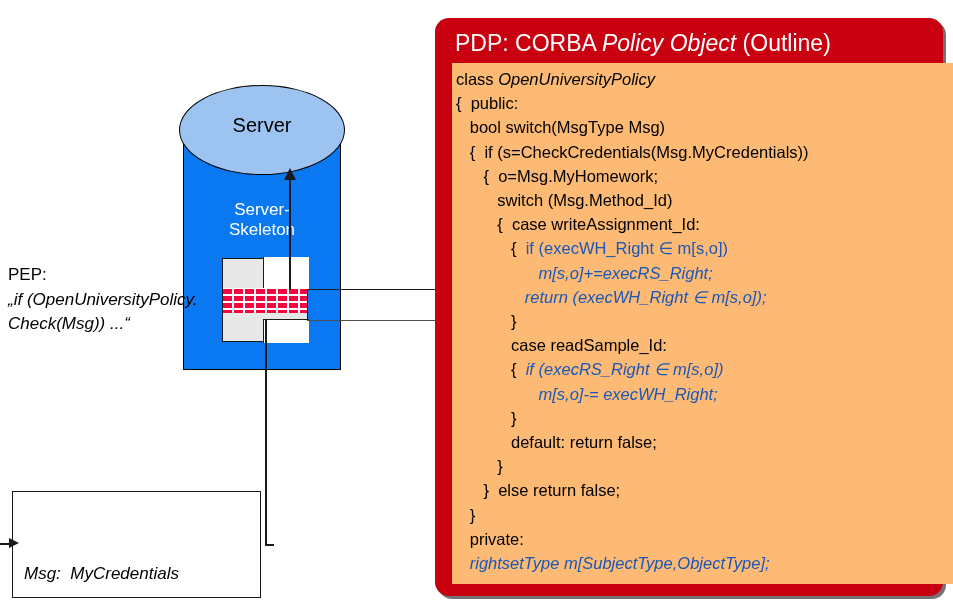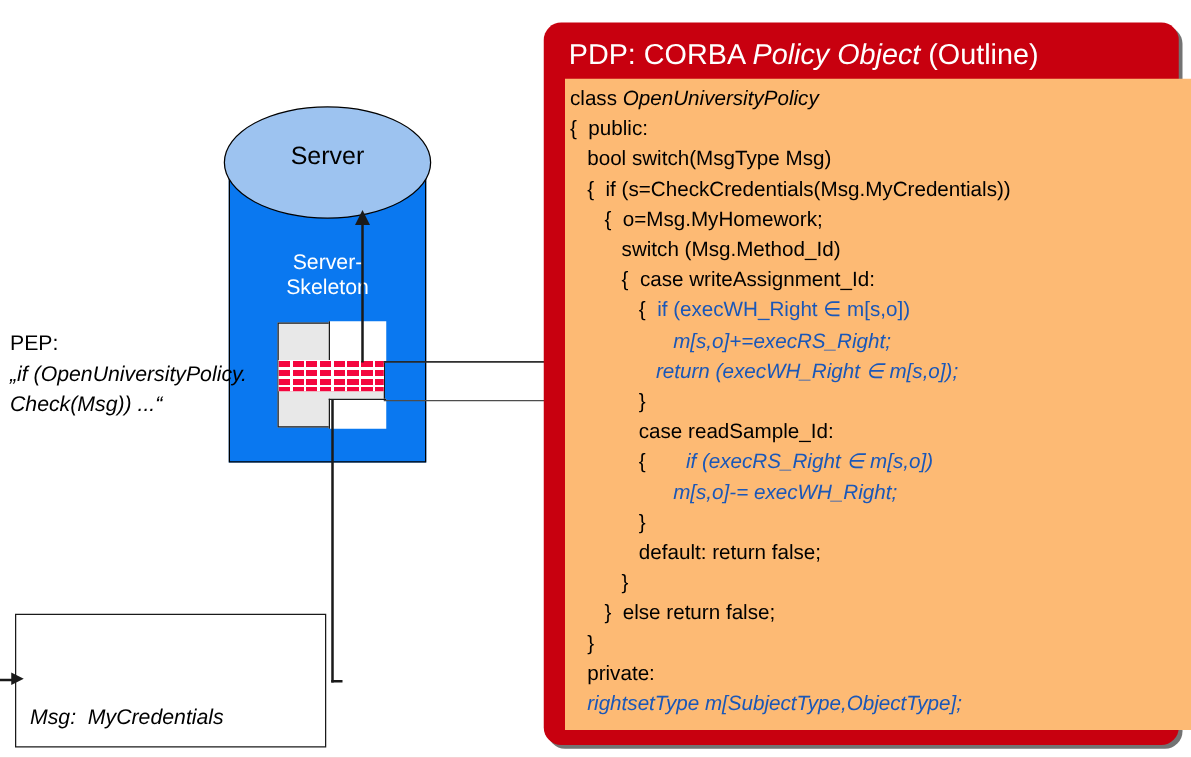--- a/index.html
+++ b/index.html
@@ -323,21 +323,21 @@
       <div class="code-line">   bool switch(MsgType Msg)</div>
       <div class="code-line">   {  if (s=CheckCredentials(Msg.MyCredentials))</div>
       <div class="code-line">      {  o=Msg.MyHomework;</div>
       <div class="code-line">         switch (Msg.Method_Id)</div>
       <div class="code-line">         {  case writeAssignment_Id:</div>
       <div class="code-line"><span>            {  </span><span style="color: rgb(26, 87, 184); ">if (execWH_Right ∈ m[s,o])</span></div>
       <div class="code-line blue">                  m[s,o]+=execRS_Right;</div>
       <div class="code-line blue">               return (execWH_Right ∈ m[s,o]);</div>
       <div class="code-line">            }</div>
       <div class="code-line">            case readSample_Id:</div>
-      <div class="code-line"><span>            {  </span><span style="color: rgb(26, 87, 184); font-style: italic; margin-left: 23px;">if (execRS_Right ∈ m[s,o])</span></div>
+      <div class="code-line"><span>            {  </span><span style="color: rgb(26, 87, 184); font-style: italic;">if (execRS_Right ∈ m[s,o])</span></div>
       <div class="code-line blue">                  m[s,o]-= execWH_Right;</div>
       <div class="code-line">            }</div>
       <div class="code-line">            default: return false;</div>
       <div class="code-line">         }</div>
       <div class="code-line">      }  else return false;</div>
       <div class="code-line">   }</div>
       <div class="code-line">   private:</div>
       <div class="code-line blue">   rightsetType m[SubjectType,ObjectType];</div>
     </div>
 

